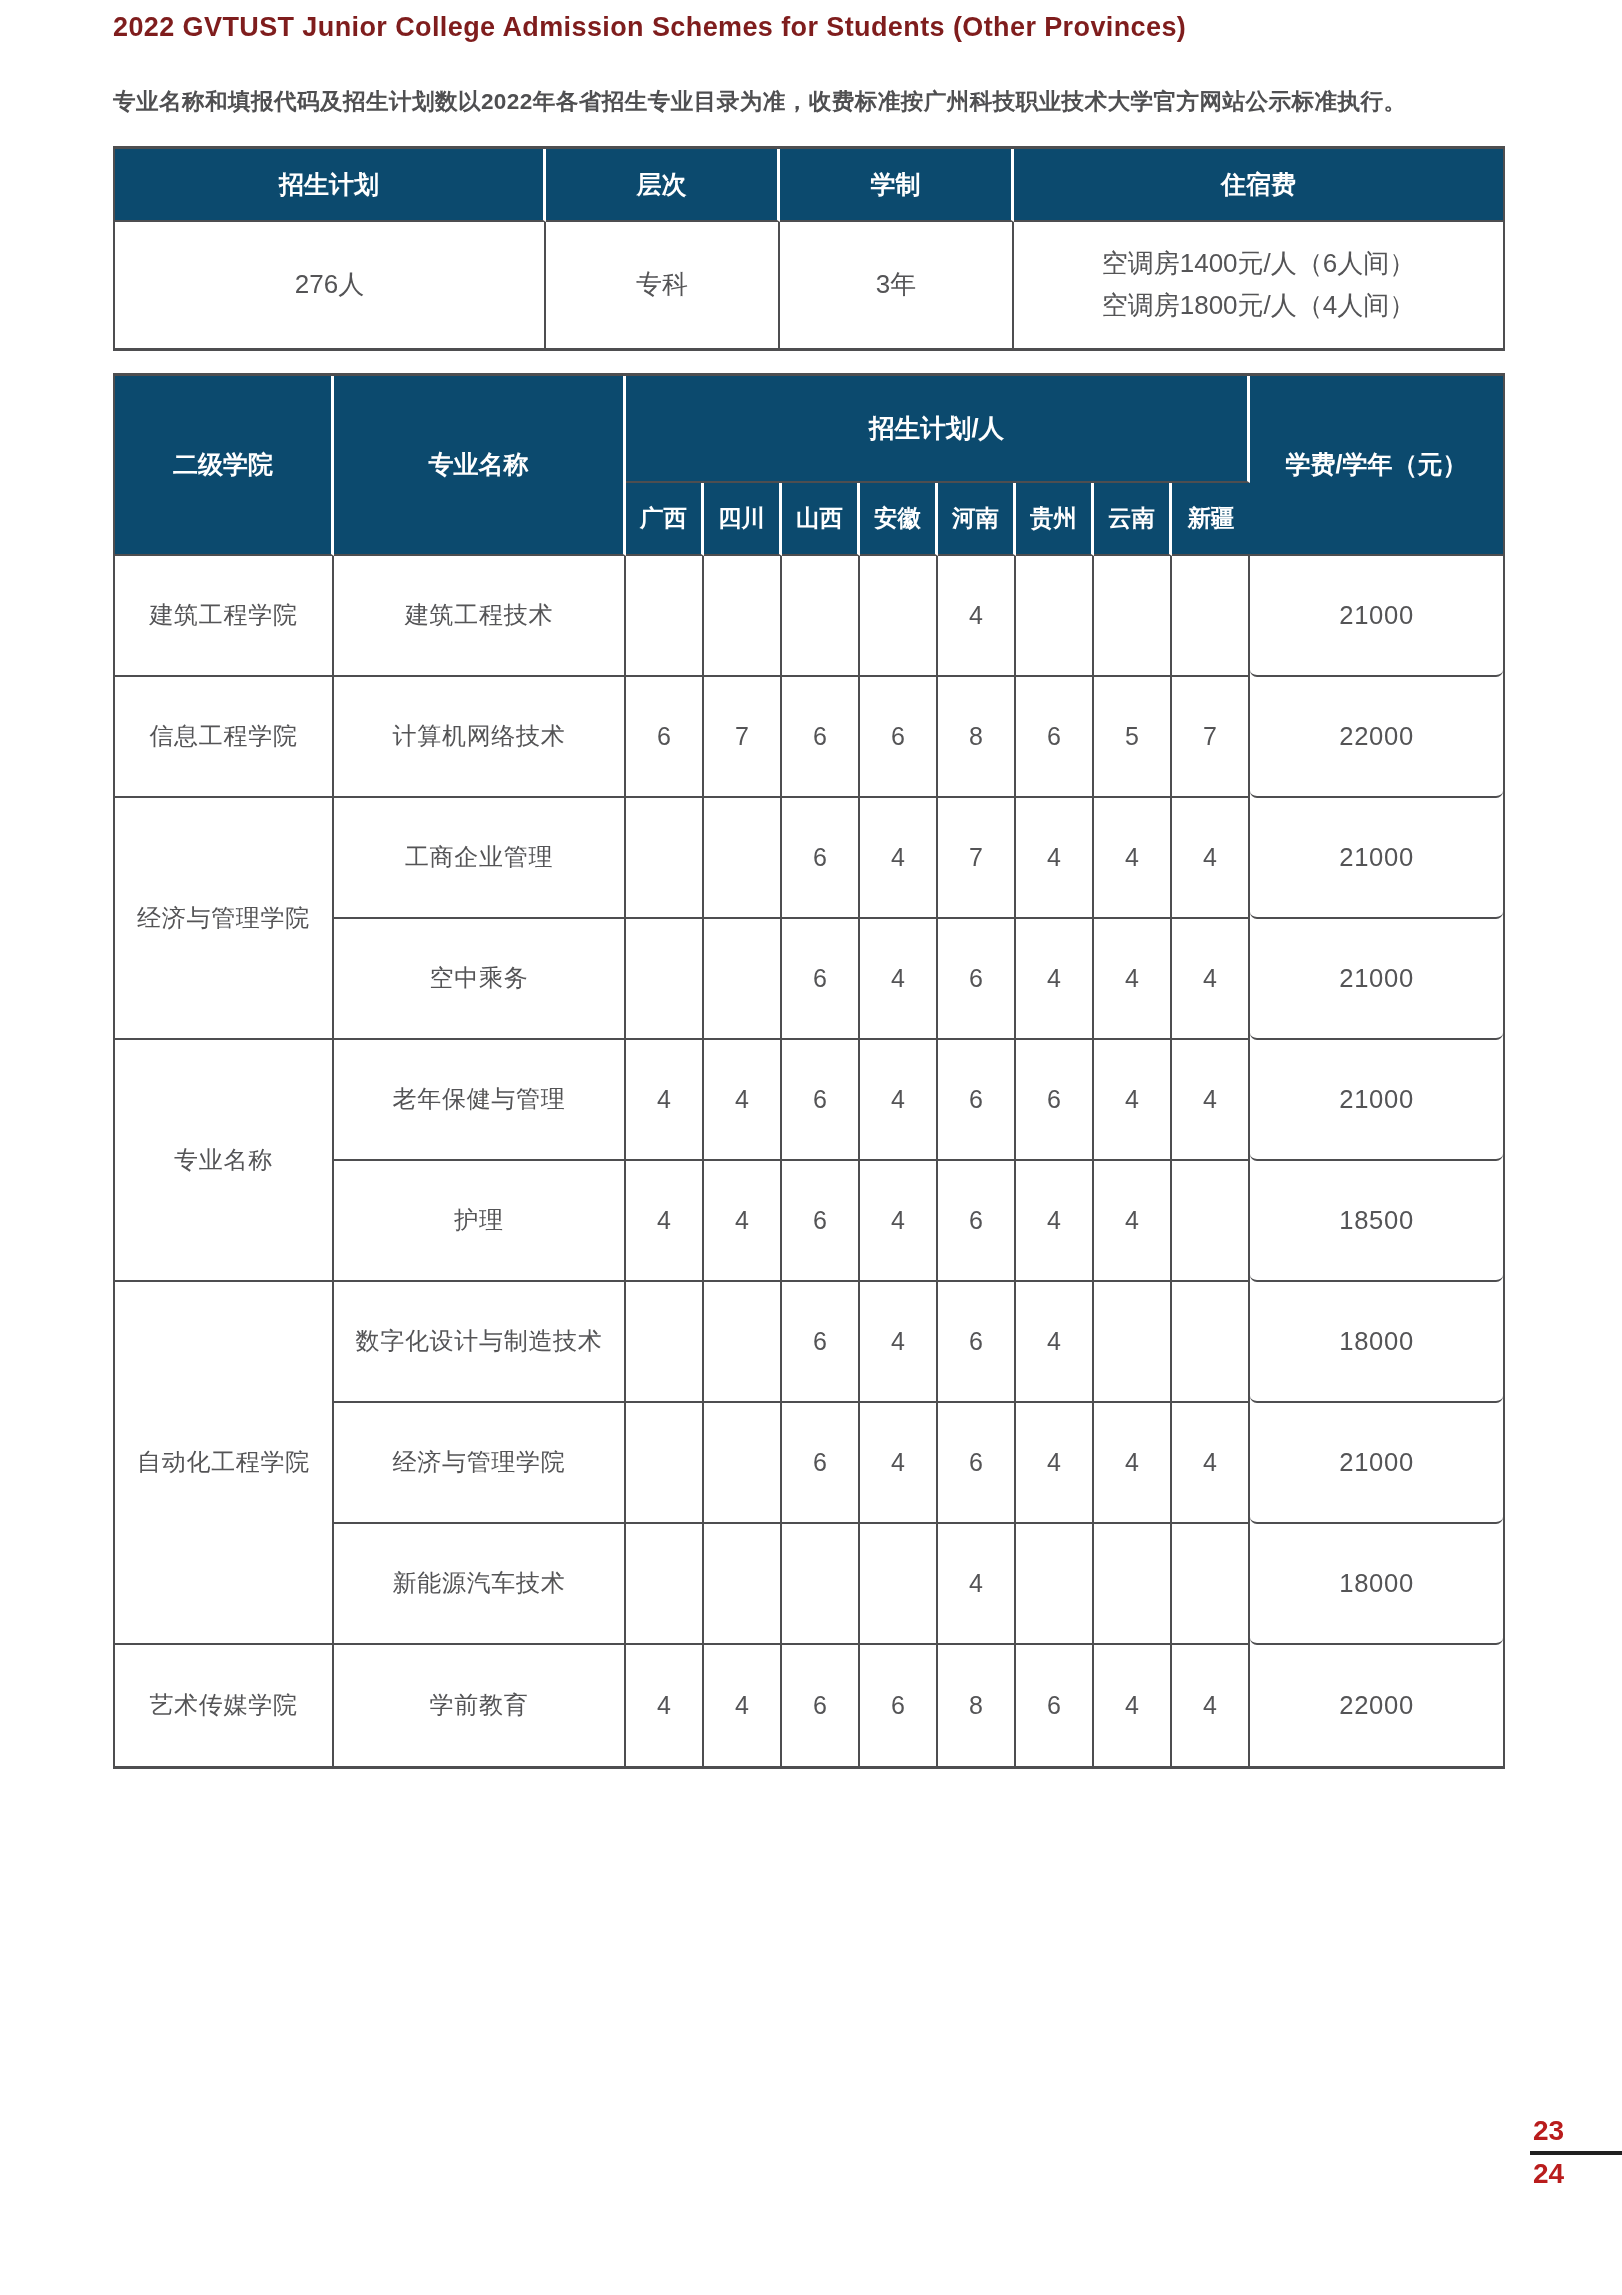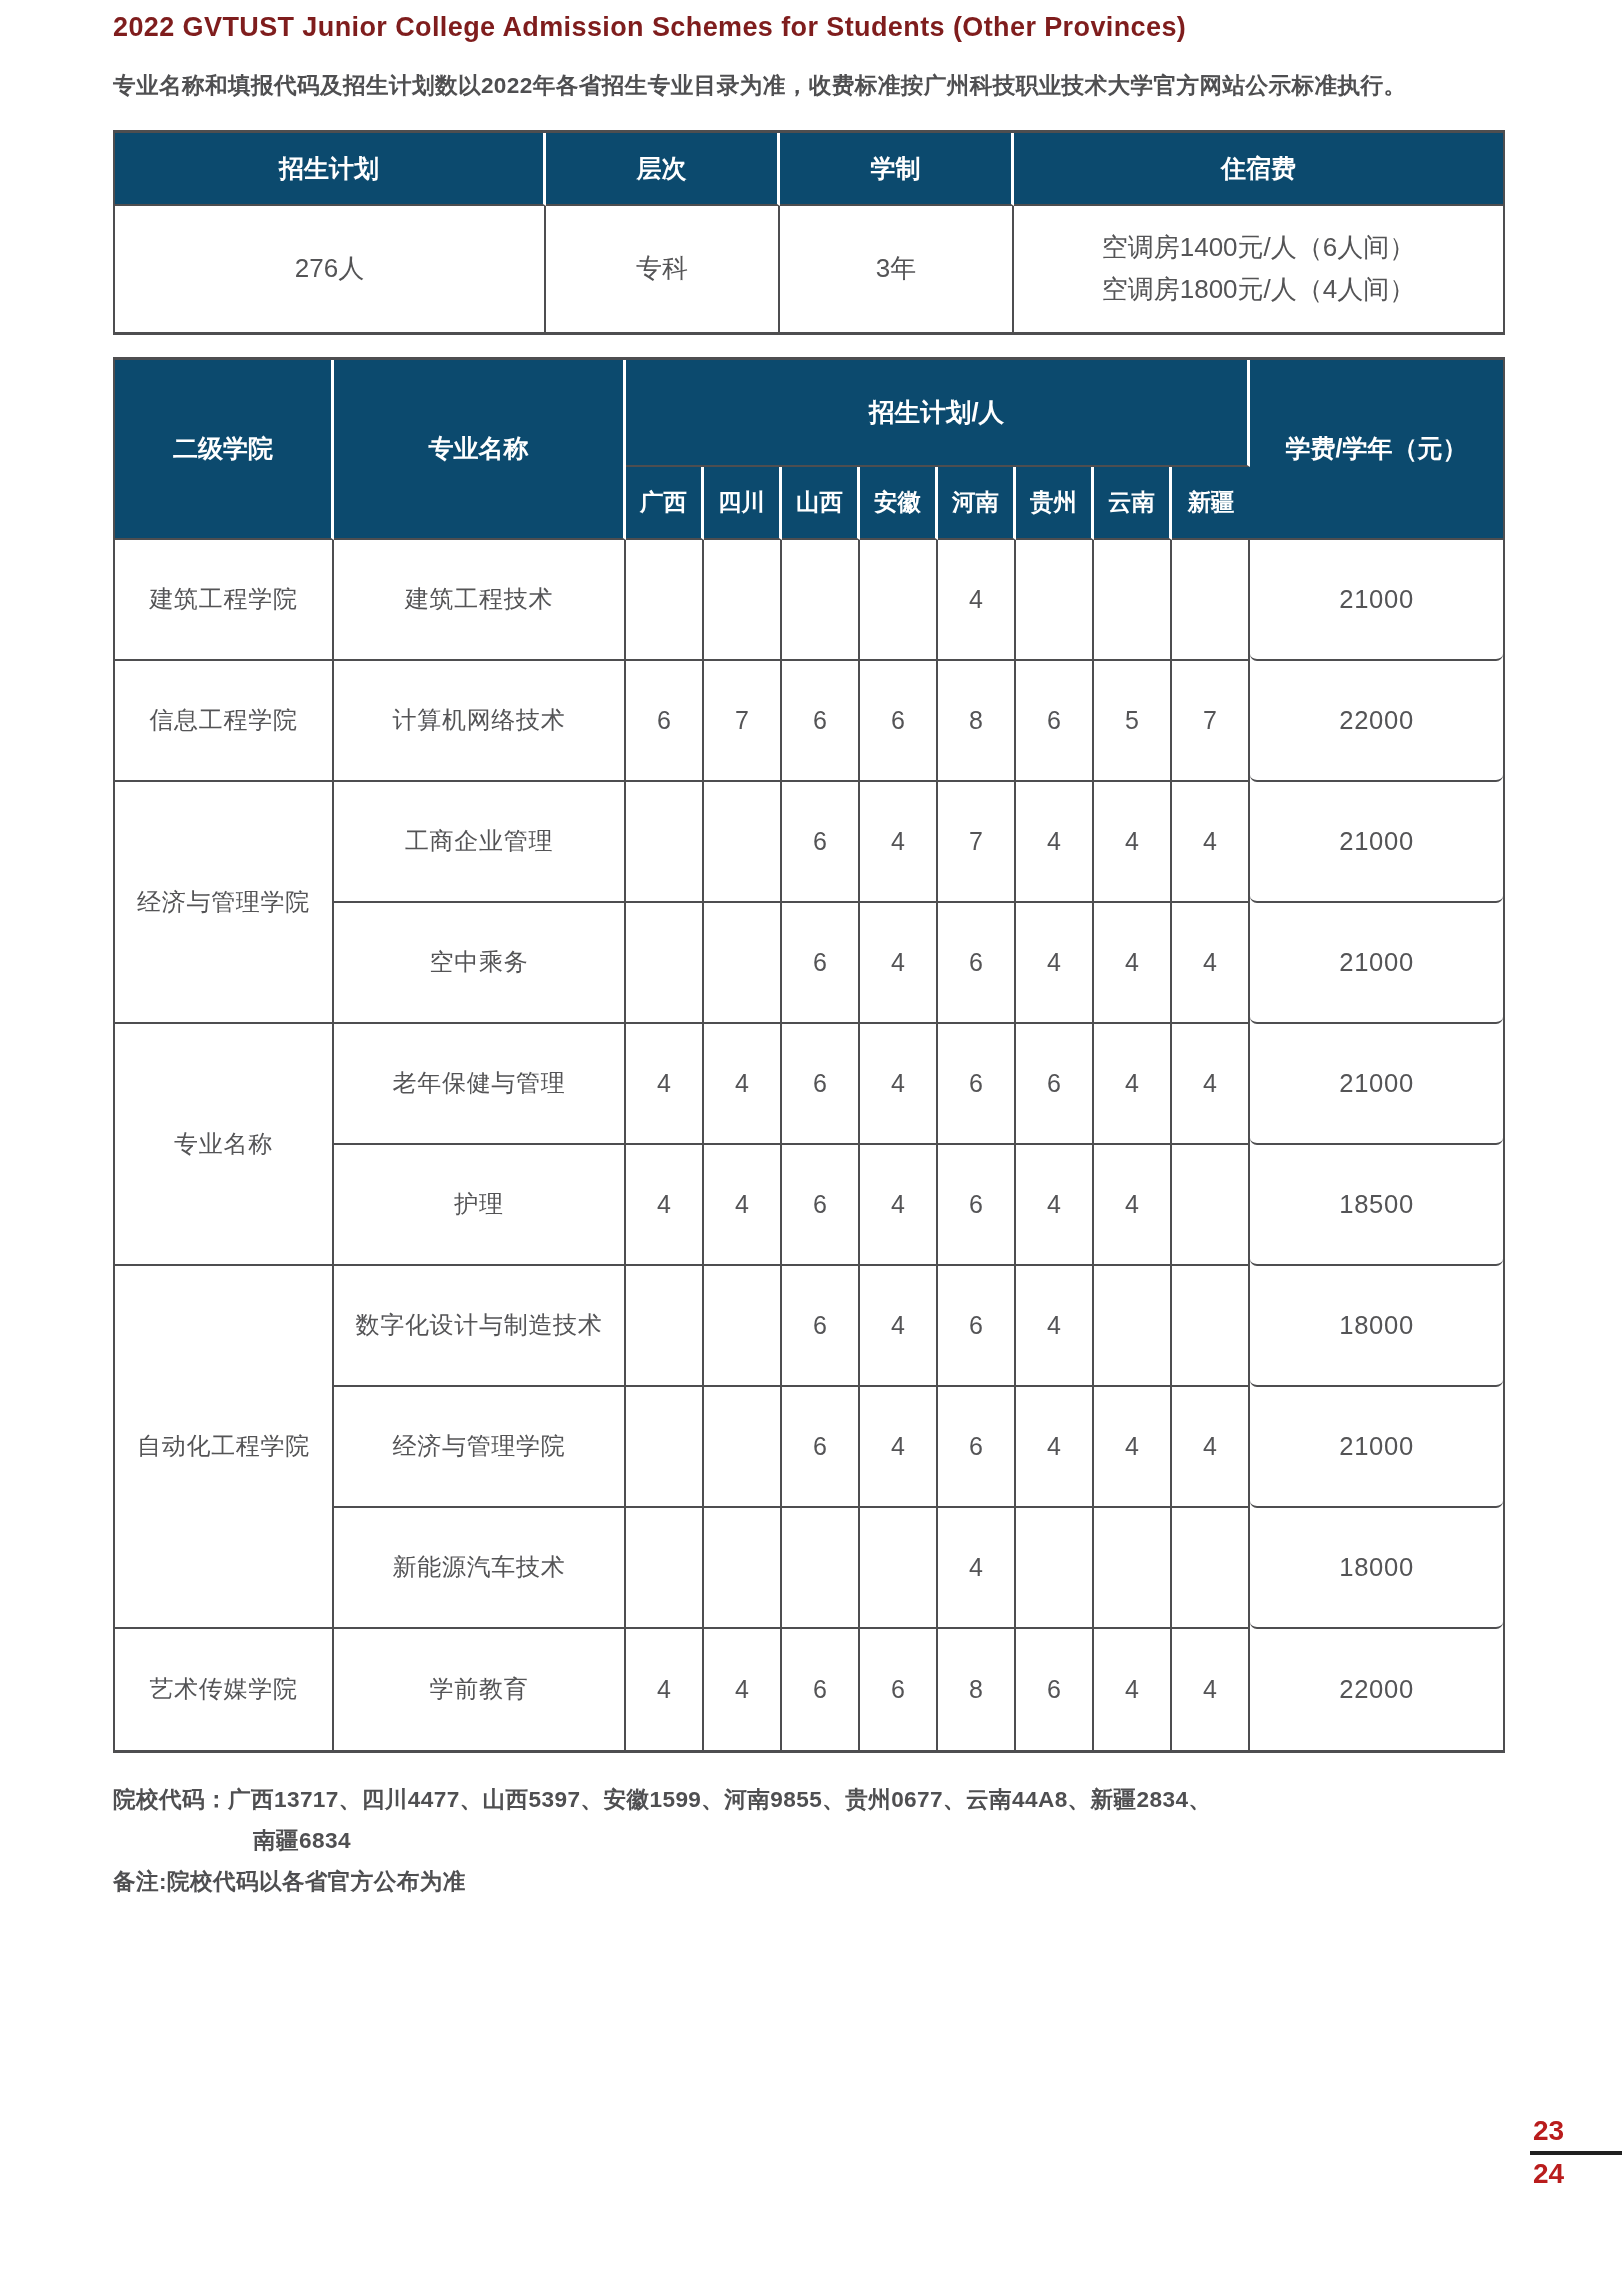--- a/index.html
+++ b/index.html
@@ -23,21 +23,21 @@
     white-space:nowrap;
   }
   .subtitle{
     margin:11.7px 0 0 0;
     font-size:27px;
     font-weight:700;
     color:#7f1d1d;
     letter-spacing:0.4px;
   }
   .note{
-    margin:27px 0 0 0;
+    margin:43px 0 0 0;
     font-size:22.6px;
     font-weight:600;
     color:#4f4f51;
     letter-spacing:0.4px;
   }
 
   table.tbl{
     width:1392px;
     table-layout:fixed;
     border-spacing:0;
@@ -283,27 +283,20 @@
             <td class="plan-cell">6</td>
             <td class="plan-cell">8</td>
             <td class="plan-cell">6</td>
             <td class="plan-cell">4</td>
             <td class="plan-cell">4</td>
             <td class="fee-cell">22000</td>
           </tr>
         </tbody>
     </table>
 
-    <div class="footer">
-      <p class="codes">
-        <span class="line1">院校代码：广西13717、四川4477、山西5397、安徽1599、河南9855、贵州0677、云南44A8、新疆2834、</span>
-        <span class="line2">南疆6834</span>
-      </p>
-      <p class="remark">备注:院校代码以各省官方公布为准</p>
-    </div>
   </div>
 
   <div class="pagenum">
     <div class="pn">23</div>
     <div class="pn-line"></div>
     <div class="pn">24</div>
   </div>
 </div>
 
 

